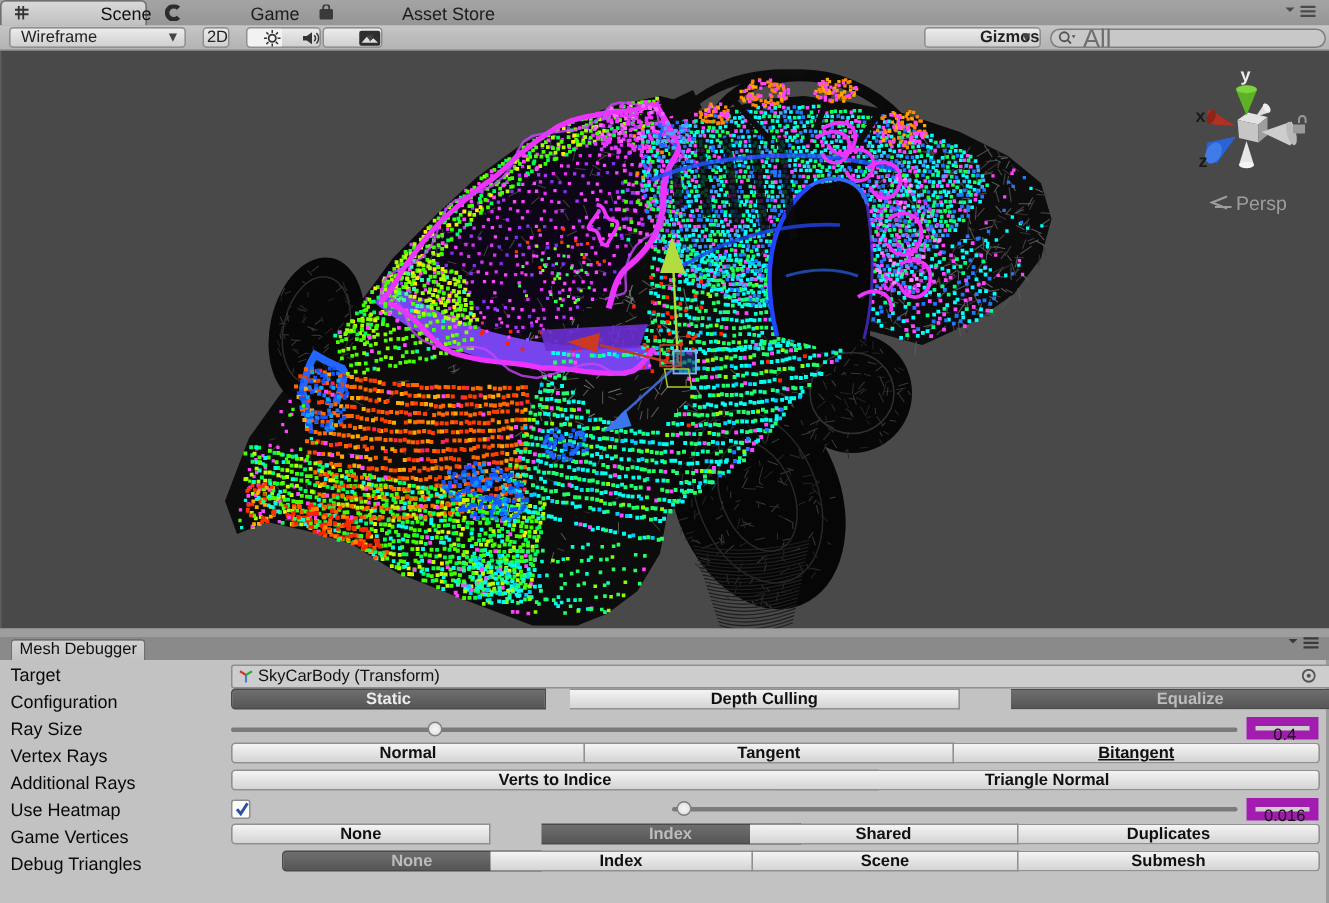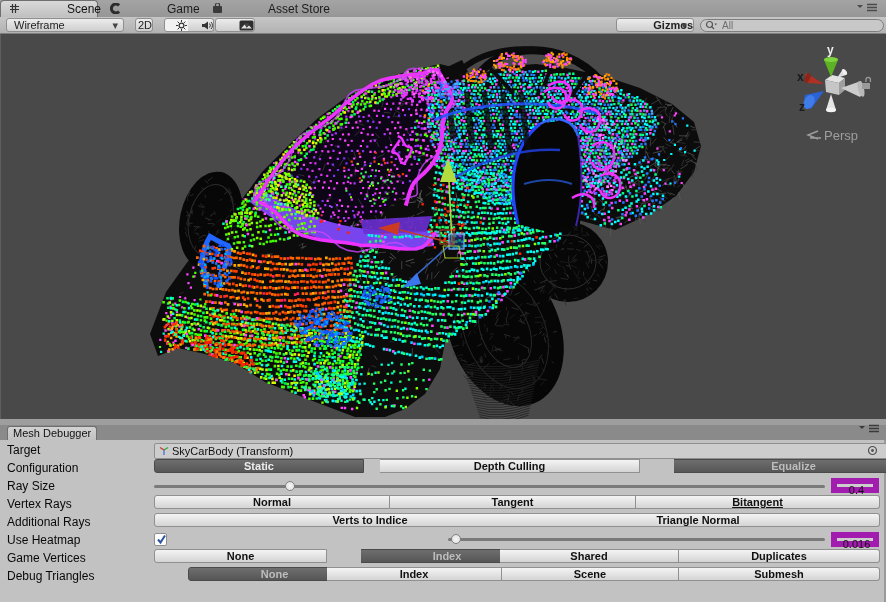--- a/index.html
+++ b/index.html
@@ -56,21 +56,21 @@
       <rect x="0.5" y="0.5" width="14" height="10" rx="1.5" fill="#2e2e2e"></rect>
       <path d="M2,8.5 l3.5,-4 l2.5,2.5 l2,-1.5 l3,3 Z" fill="#dcdcdc"></path>
     </svg><span style="position:absolute;right:5px;top:1px;color:#444;font-size:9px;">▾</span></div>
 <div class="tbtn" style="left:616px; width:78px; font-weight:bold; line-height:12px;">Gizmos<span style="position:absolute;right:6px;top:0px;color:#444;font-weight:normal;">▾</span></div>
 <div style="position:absolute; left:700px; top:19px; width:184px; height:13px; background:#c8c8c8; border:1px solid #7e7e7e; border-radius:7px;">
 <svg width="14" height="11" style="position:absolute;left:4px;top:0px">
       <circle cx="4.5" cy="4.5" r="3" fill="none" stroke="#555" stroke-width="1.2"></circle>
       <path d="M6.7,6.7 L9,9" stroke="#555" stroke-width="1.2"></path>
       <path d="M9.5,3.5 l2.5,0 l-1.25,2 Z" fill="#555"></path>
     </svg>
-<span style="position:absolute;left:21px;top:0px;font-size:10px;color:#6e6e6e;line-height:12px;">All</span>
+<span style="position:absolute;left:21px;top:0px;font-size:17px;color:#6e6e6e;line-height:12px;">All</span>
 </div>
 
 <div class="scene"><svg width="886" height="385" viewBox="0 0 886 385">
 <rect width="886" height="385" fill="#494949"></rect>
 <rect width="1" height="385" fill="#5e5e5e"></rect>
 <path d="M150,300L166,258L186,230L205,206L216,194L228,184L246,160L268,134L292,108L318,84L348,62L380,46L412,36L440,30L452,33L470,40L486,38L510,32L536,30L566,34L604,42L640,54L672,70L694,88L701,112L694,138L676,162L650,180L615,196L578,186L540,222L492,276L445,308L440,335L425,360L405,375L385,383L355,383L310,366L265,348L235,329L205,320L178,314L158,322Z" fill="#0c0c0c"></path>
 <ellipse cx="211" cy="186" rx="31" ry="49" transform="rotate(12 211 186)" fill="#070707"></ellipse>
 <ellipse cx="505" cy="297" rx="55" ry="78" transform="rotate(-22 505 297)" fill="#060606"></ellipse>
 <ellipse cx="568" cy="228" rx="40" ry="40" fill="#070707"></ellipse>
 <path d="M506.1 43.9L511.2 46.3M373.9 178.4L377.4 186.6M434.6 313.8L439.9 319.6M626.7 118.7L626.5 125.7M234.3 232.3L242.3 236.5M223.7 188.6L227.7 190.3M294.6 142.2L292.5 149.4M612.8 88.2L606.5 91.1M209.2 219.4L216.1 220.7M477.7 200.2L472.8 208.4M587.9 91.6L583.6 96.4M349.4 328.3L355.3 334.8M596.5 180.5L600.9 184.3M346.4 254.9L348.2 262.0M665.5 109.7L670.8 112.4M559.3 185.0L554.4 187.7M321.4 280.2L325.9 285.4M318.6 136.4L325.0 139.7M306.1 299.5L313.2 302.5M371.4 331.6L376.3 333.3M603.7 63.2L597.1 69.8M411.4 132.3L414.4 136.8M306.6 211.2L301.6 215.4M496.7 227.4L493.5 235.2M411.6 251.8L413.8 261.1M457.7 239.4L466.9 241.5M522.9 120.6L523.3 124.8M304.3 209.1L298.6 211.7M304.5 165.4L311.5 169.5M220.3 309.4L220.3 317.2M184.8 288.7L193.9 290.8M281.6 156.8L284.1 163.2M297.4 287.8L295.4 292.7M352.7 72.2L345.7 79.0M431.2 66.5L434.4 75.3M467.9 57.5L465.6 65.8M463.0 270.0L459.3 271.3M522.7 249.3L526.0 250.4M526.6 325.1L521.7 326.3M540.4 254.4L534.2 256.0M454.4 317.8L453.6 322.6M487.7 244.6L488.8 251.4M487.1 293.7L487.2 297.8M467.0 338.2L473.5 339.7M487.3 241.4L482.2 243.8M489.2 329.4L483.5 334.6M542.2 320.7L539.1 324.9M539.8 268.5L534.8 271.6M509.1 367.0L515.2 372.0M500.9 314.6L493.5 316.7M501.3 264.7L499.9 268.8M518.9 302.0L514.3 307.3M525.5 278.3L529.2 279.7M541.7 296.9L539.2 300.2M473.9 287.6L469.9 289.1M544.2 302.7L545.7 308.4M498.1 245.5L490.6 245.7M482.2 239.9L486.0 243.3M471.8 241.8L472.1 249.4M544.3 299.3L542.4 301.7M477.3 288.1L474.5 292.8M479.2 324.6L482.8 328.1M527.2 279.5L520.2 282.1M473.2 285.3L468.9 290.4M541.6 323.8L543.6 329.6M473.3 354.3L471.9 359.2M523.1 311.5L528.9 314.6M528.5 314.5L528.6 318.7M461.4 325.7L467.1 328.3M481.0 322.3L481.2 329.0M455.8 274.3L460.0 277.6M513.0 253.5L510.9 260.6M520.1 284.3L521.9 288.1M498.3 284.4L494.8 291.5M502.9 350.5L499.8 355.2M510.9 342.1L509.4 347.2M518.6 286.5L525.1 289.6M511.6 273.4L518.5 275.8M520.8 228.2L526.5 231.7M501.2 366.4L504.3 371.1M474.3 274.9L471.2 279.4M481.7 300.2L481.6 305.1M509.5 336.8L504.7 341.8M481.9 309.6L477.5 312.2M518.7 243.8L518.0 249.4M516.3 226.9L523.6 230.0M503.8 300.3L510.3 302.3M519.6 258.6L514.3 261.2M556.9 297.3L553.0 298.4M495.3 313.6L500.8 316.7M511.5 358.2L513.0 360.8M498.9 279.4L496.2 284.6M522.8 327.4L521.7 330.6M489.2 262.4L493.8 265.6M533.4 331.5L527.8 333.5" stroke="#3a3a3a" stroke-width="0.7" fill="none"></path>

